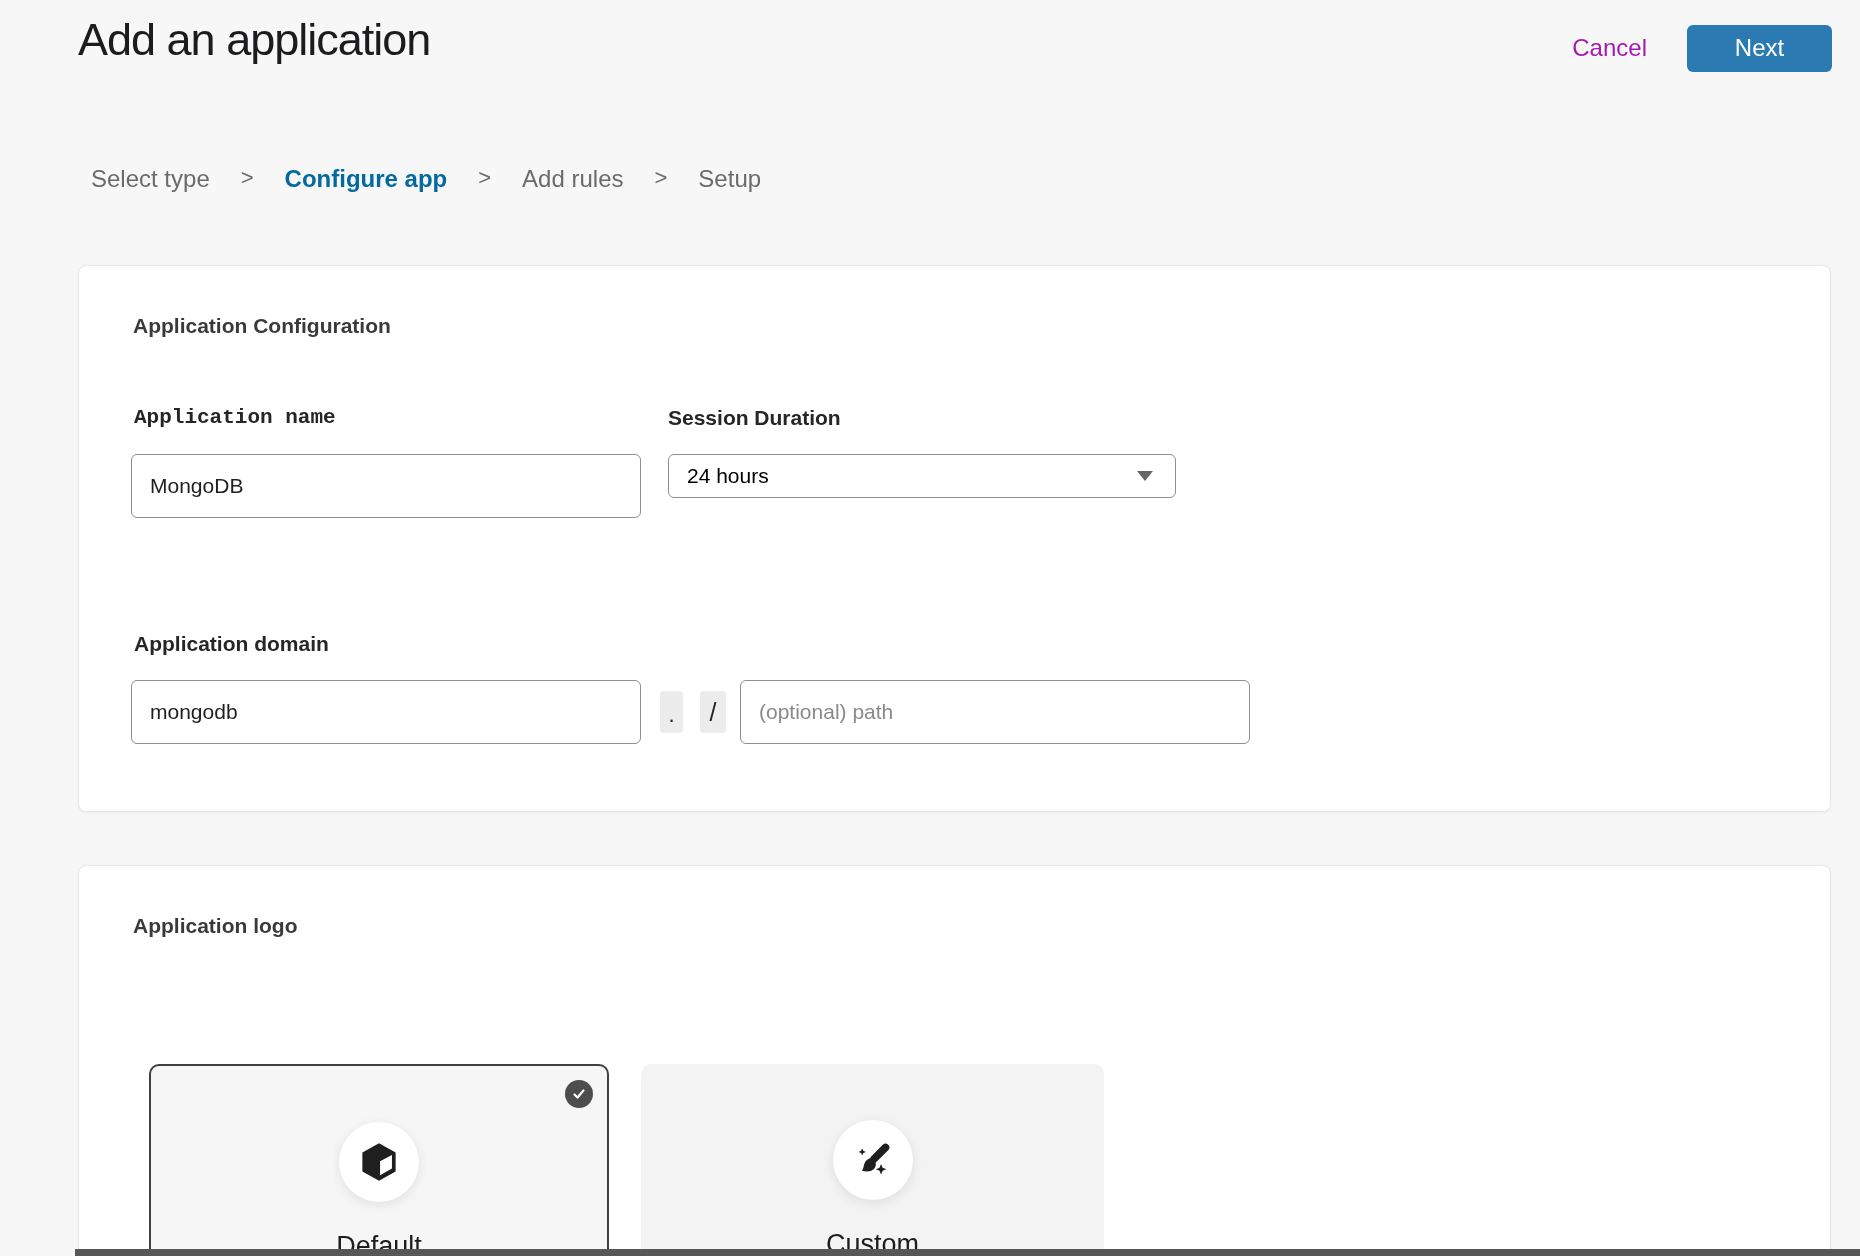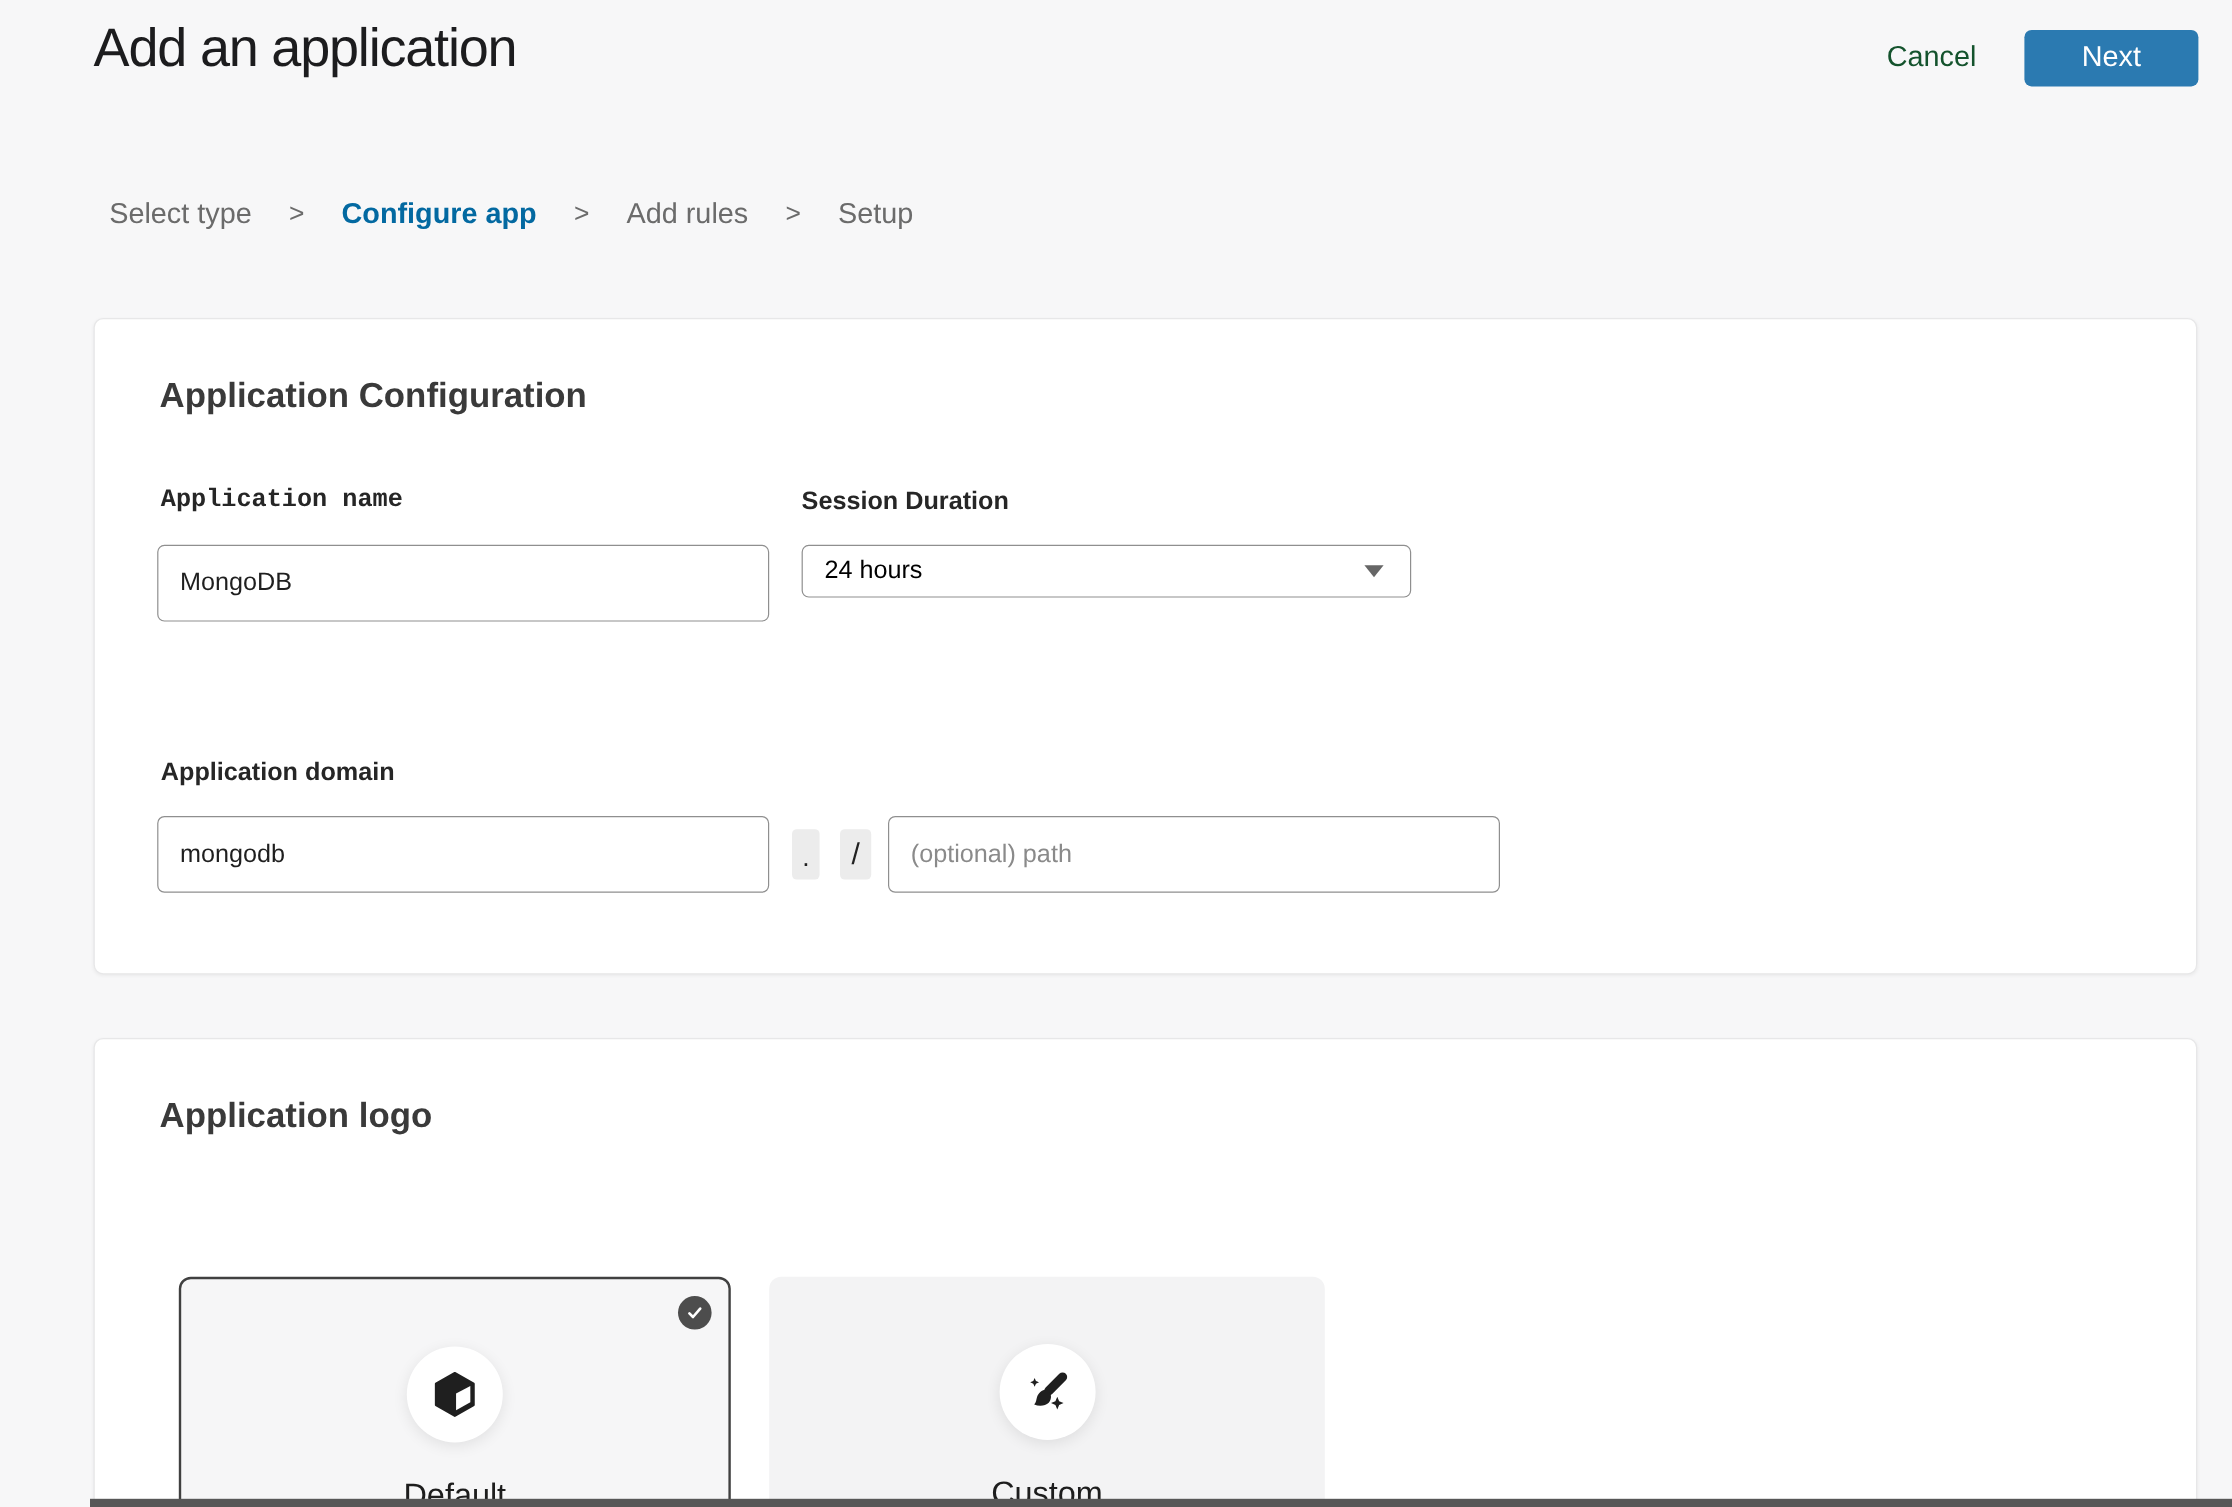--- a/index.html
+++ b/index.html
@@ -15,21 +15,21 @@
   
   .page-title {
     position:absolute; left:78px; top:14px;
     font-size:45px; font-weight:400; letter-spacing:-1px; color:#1c1c1e;
   }
   .header-actions {
     position:absolute; top:0; right:28px; height:96px;
     display:flex; align-items:center; gap:40px;
   }
   .cancel-link {
-    font-size:24px; color:#14532d; cursor:pointer; text-decoration:none;
+    font-size:24px; color:#a21caf; cursor:pointer; text-decoration:none;
   }
   .next-button {
     width:145px; height:47px; border:none; border-radius:6px;
     background:#2b7ab1; color:#ffffff; font-size:24px;
     font-family:"Liberation Sans", sans-serif; cursor:pointer;
   }
 
   
   .breadcrumb {
     position:absolute; left:91px; top:165px;
@@ -44,21 +44,21 @@
   .card {
     position:absolute; left:78px; width:1753px;
     background:#ffffff; border:1px solid #e7e7e8; border-radius:8px;
     box-shadow:0 1px 3px rgba(0,0,0,0.05);
   }
   .card-config { top:265px; height:547px; }
   .card-logo   { top:865px; height:560px; }
 
   .card-heading {
     position:absolute; left:54px; top:48px;
-    font-size:29px; font-weight:bold; color:#3a3a3a;
+    font-size:21px; font-weight:bold; color:#3a3a3a;
   }
   .field-label {
     position:absolute; font-size:21px; font-weight:bold; color:#262626;
   }
   .lbl-name     { left:55px;  top:140px;font-family:Liberation Mono, monospace; }
   .lbl-duration { left:589px; top:140px; }
   .lbl-domain   { left:55px;  top:366px; }
 
   .text-input {
     height:64px; border:1px solid #8f8f8f; border-radius:6px;

